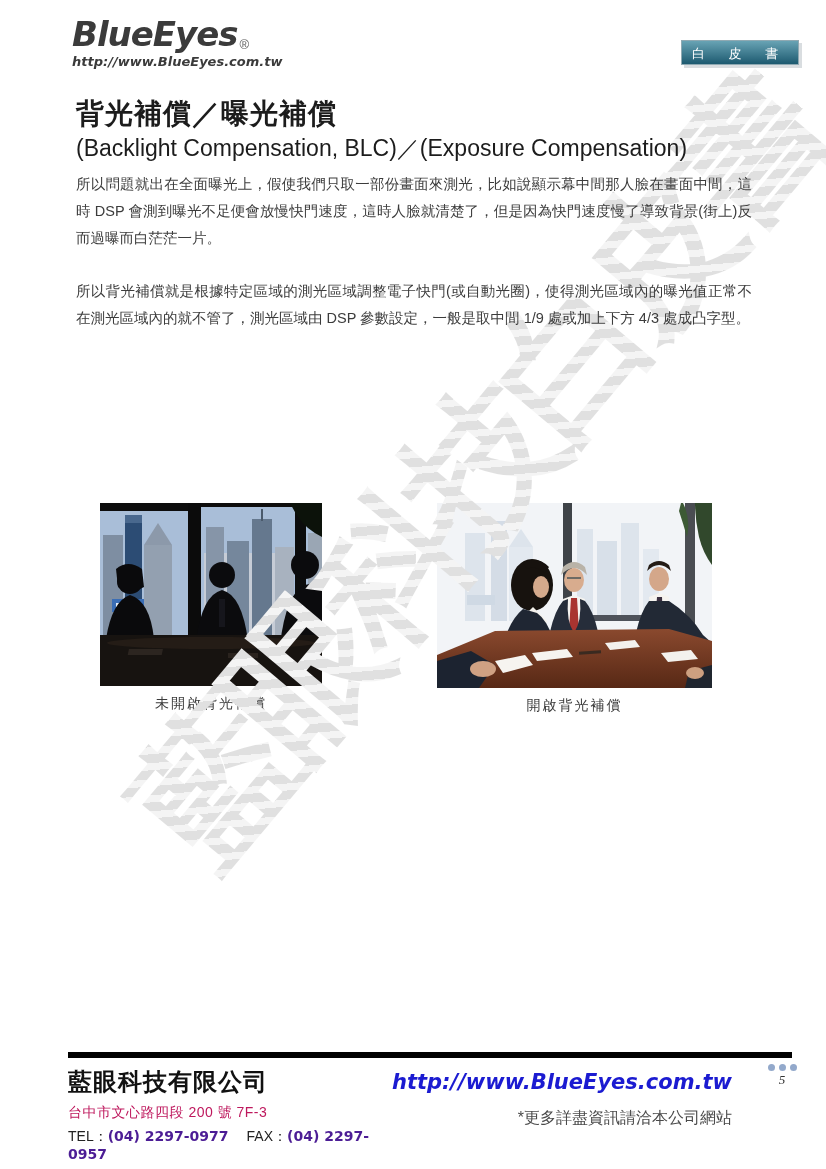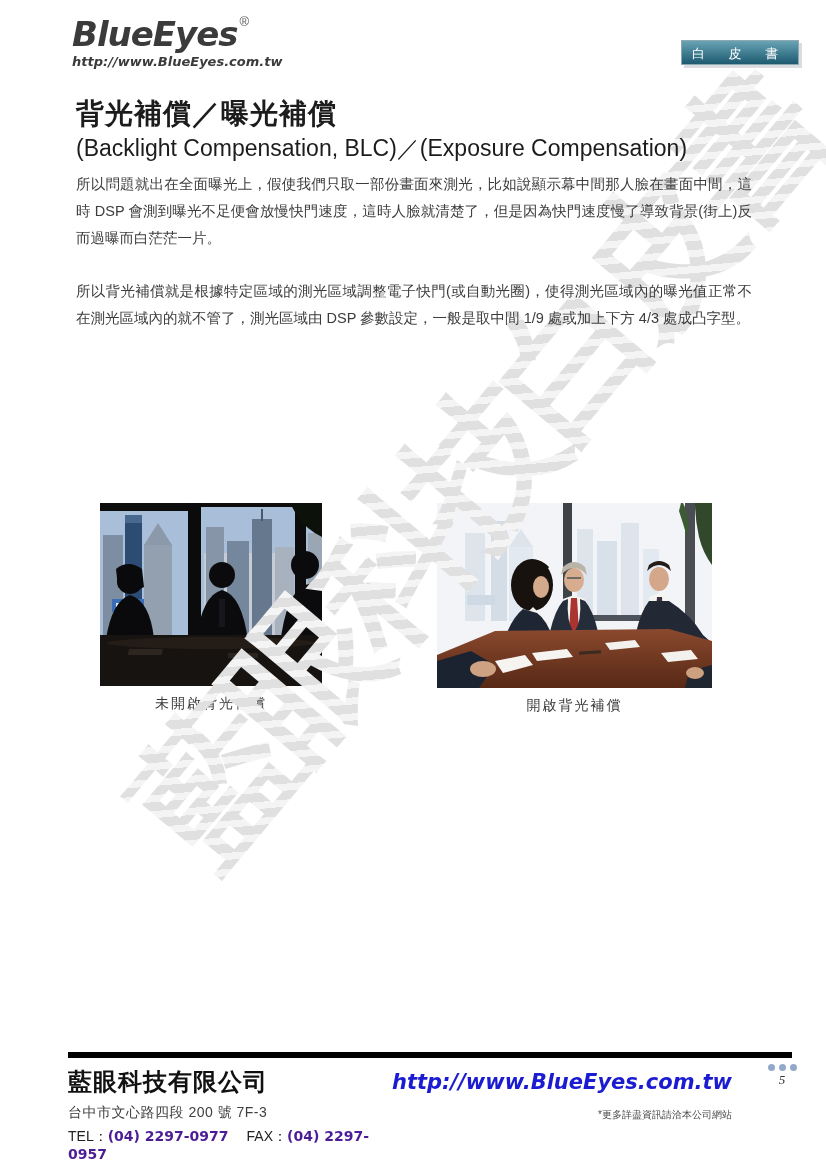--- a/index.html
+++ b/index.html
@@ -5,21 +5,21 @@
   * { margin:0; padding:0; box-sizing:border-box; }
   html,body { background:#ffffff; }
   .page {
     position:relative; width:826px; height:1169px; margin:0 auto;
     background:#ffffff; overflow:hidden;
     font-family:"Liberation Sans", sans-serif; color:#3c3c3c;
   }
 
   
   .logo-block { position:absolute; left:72px; top:16px; z-index:3; }
-  .logo-line { display:flex; align-items:flex-start; }
+  .logo-line { display:flex; align-items:flex-end; }
   .logo-text {
     font-family:"DejaVu Sans", sans-serif;
     font-size:34px; font-weight:bold; font-style:italic;
     letter-spacing:-1px; color:#3b3b3b; line-height:36px;
   }
   .logo-reg { font-size:13px; color:#5a5a5a; margin-left:2px; margin-top:-2px; font-style:normal; }
   .logo-url {
     font-family:"DejaVu Sans", sans-serif;
     font-size:13px; font-weight:bold; font-style:italic; color:#3b3b3b; margin-top:2px;
   }
@@ -65,31 +65,31 @@
   .caption { margin-top:9px; text-align:center; font-size:14px; color:#3a3a3a; letter-spacing:2px; }
 
   
   .footer {
     position:absolute; left:68px; top:1052px; width:724px; z-index:3;
     border-top:6px solid #000000; padding-top:8px;
   }
   .footer-main { display:flex; justify-content:space-between; align-items:flex-start; }
   .footer-left {}
   .company { font-size:24px; font-weight:bold; color:#111; letter-spacing:1px; line-height:32px; }
-  .address { font-size:14px; color:#404040; margin-top:6px; letter-spacing:0.5px; }
+  .address { font-size:14px; color:#be185d; margin-top:6px; letter-spacing:0.5px; }
   .telfax  { font-size:14px; color:#222; margin-top:6px; }
   .phone   { color:#4c1d95; font-weight:bold; font-family:"DejaVu Sans", sans-serif; }
   .fax-gap { display:inline-block; width:18px; }
   .footer-right { text-align:right; padding-right:60px; padding-top:4px; }
   .footer-url {
     font-family:"DejaVu Sans", sans-serif;
     font-size:21px; font-weight:bold; font-style:italic;
     color:#1b1bd1; text-decoration:none; display:inline-block;
   }
-  .footer-note { font-size:10px; color:#4a4a4a; margin-top:14px; }
+  .footer-note { font-size:16px; color:#4a4a4a; margin-top:14px; }
   .pager { position:absolute; right:-10px; top:6px; width:40px; text-align:center; }
   .pager .dots { display:flex; justify-content:center; gap:4px; }
   .pager .dot { width:7px; height:7px; border-radius:50%; background:#93a9cb; }
   .page-num {
     font-family:"Liberation Serif", serif; font-style:italic;
     font-size:13px; color:#333; margin-top:1px;
   }
 </style>
 </head>
 <body>

